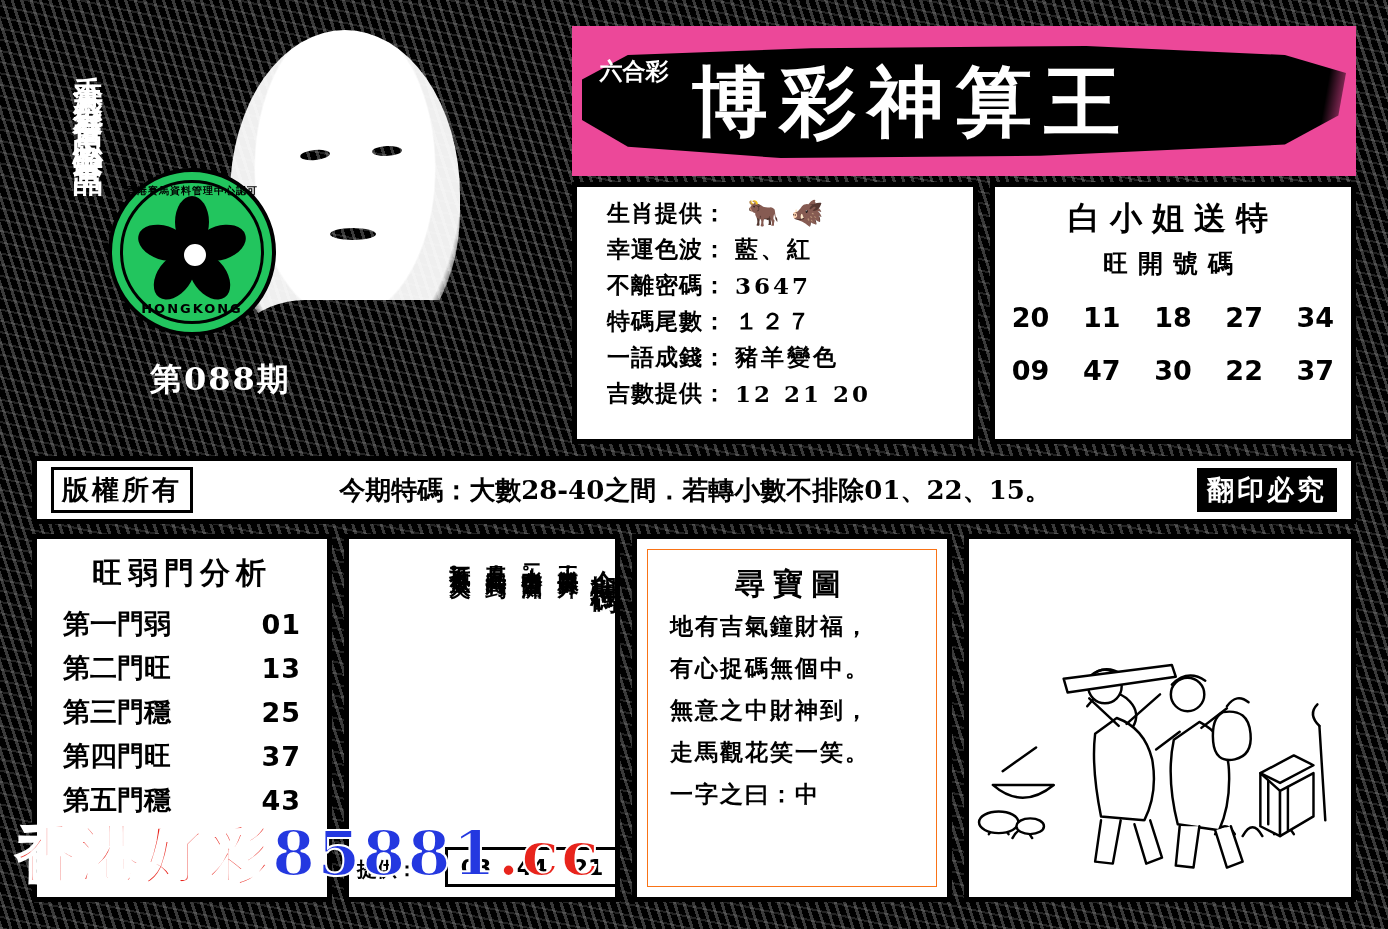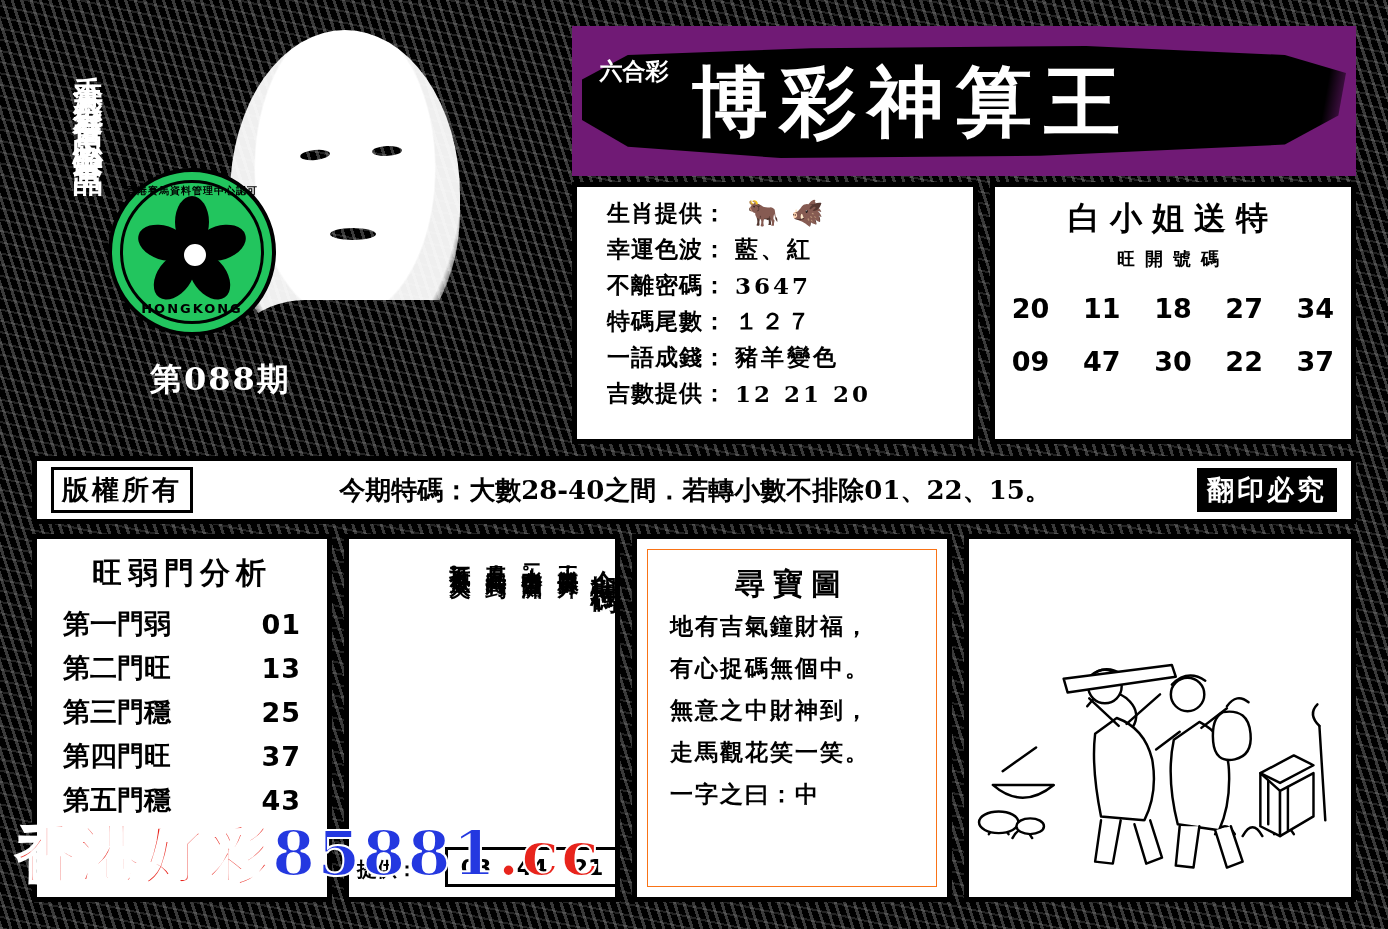--- a/index.html
+++ b/index.html
@@ -4,21 +4,21 @@
 <style>
   html,body{margin:0;padding:0;}
   body{
     width:1388px;height:929px;background:#ffffff;
     font-family:"DejaVu Sans","Liberation Sans",sans-serif;
     overflow:hidden;position:relative;
   }
   .page{position:absolute;left:0;top:0;width:1388px;height:929px;}
 
   
-  .bx{position:absolute;border:3px solid #000;box-sizing:border-box;background:#701a75;}
+  .bx{position:absolute;border:3px solid #000;box-sizing:border-box;background:#ec4899;}
   .bx2{position:absolute;border:5px solid #000;box-sizing:border-box;background:#fff;}
 
   
   #photo-panel{left:32px;top:34px;width:520px;height:410px;border:4px solid #000;overflow:hidden;background:#000;}
   #photo-inner{position:absolute;left:0;top:0;width:100%;height:100%;
     background:
       radial-gradient(ellipse 110px 150px at 390px 150px,#fff 0 58%,#000 60% 100%),
       linear-gradient(105deg,#000 0 38%,#d8d8d8 38% 46%,#000 46% 100%);
   }
   #photo-grain{position:absolute;inset:0;
@@ -72,21 +72,21 @@
     font-family:"DejaVu Serif","Liberation Serif",serif;font-weight:700;white-space:nowrap;}
   #info-box .lbl{letter-spacing:1px;}
   #info-box .val{margin-left:8px;letter-spacing:3px;}
   #info-box .zodiac{display:flex;gap:12px;margin-left:20px;}
   .zglyph{font-size:26px;line-height:26px;}
 
   
   #special-box{left:990px;top:182px;width:366px;height:262px;}
   #special-title{margin-top:10px;text-align:center;font-size:32px;font-weight:700;letter-spacing:10px;
      font-family:"DejaVu Serif","Liberation Serif",serif;}
-  #special-sub{margin-top:6px;text-align:center;font-size:18px;font-weight:700;letter-spacing:10px;
+  #special-sub{margin-top:6px;text-align:center;font-size:25px;font-weight:700;letter-spacing:10px;
      font-family:"DejaVu Serif","Liberation Serif",serif;}
   .numrow{display:flex;justify-content:space-around;margin-top:22px;font-size:27px;font-weight:700;
      font-family:"DejaVu Sans","Liberation Sans",sans-serif;}
 
   
   #strip{left:32px;top:456px;width:1324px;height:68px;display:flex;align-items:center;}
   #strip .seal{margin-left:14px;border:3px solid #000;padding:2px 8px;font-size:27px;font-weight:700;letter-spacing:3px;
     font-family:"DejaVu Serif","Liberation Serif",serif;}
   #strip .mid{flex:1;text-align:center;font-size:26px;font-weight:700;letter-spacing:0px;
     font-family:"DejaVu Serif","Liberation Serif",serif;white-space:nowrap;}

